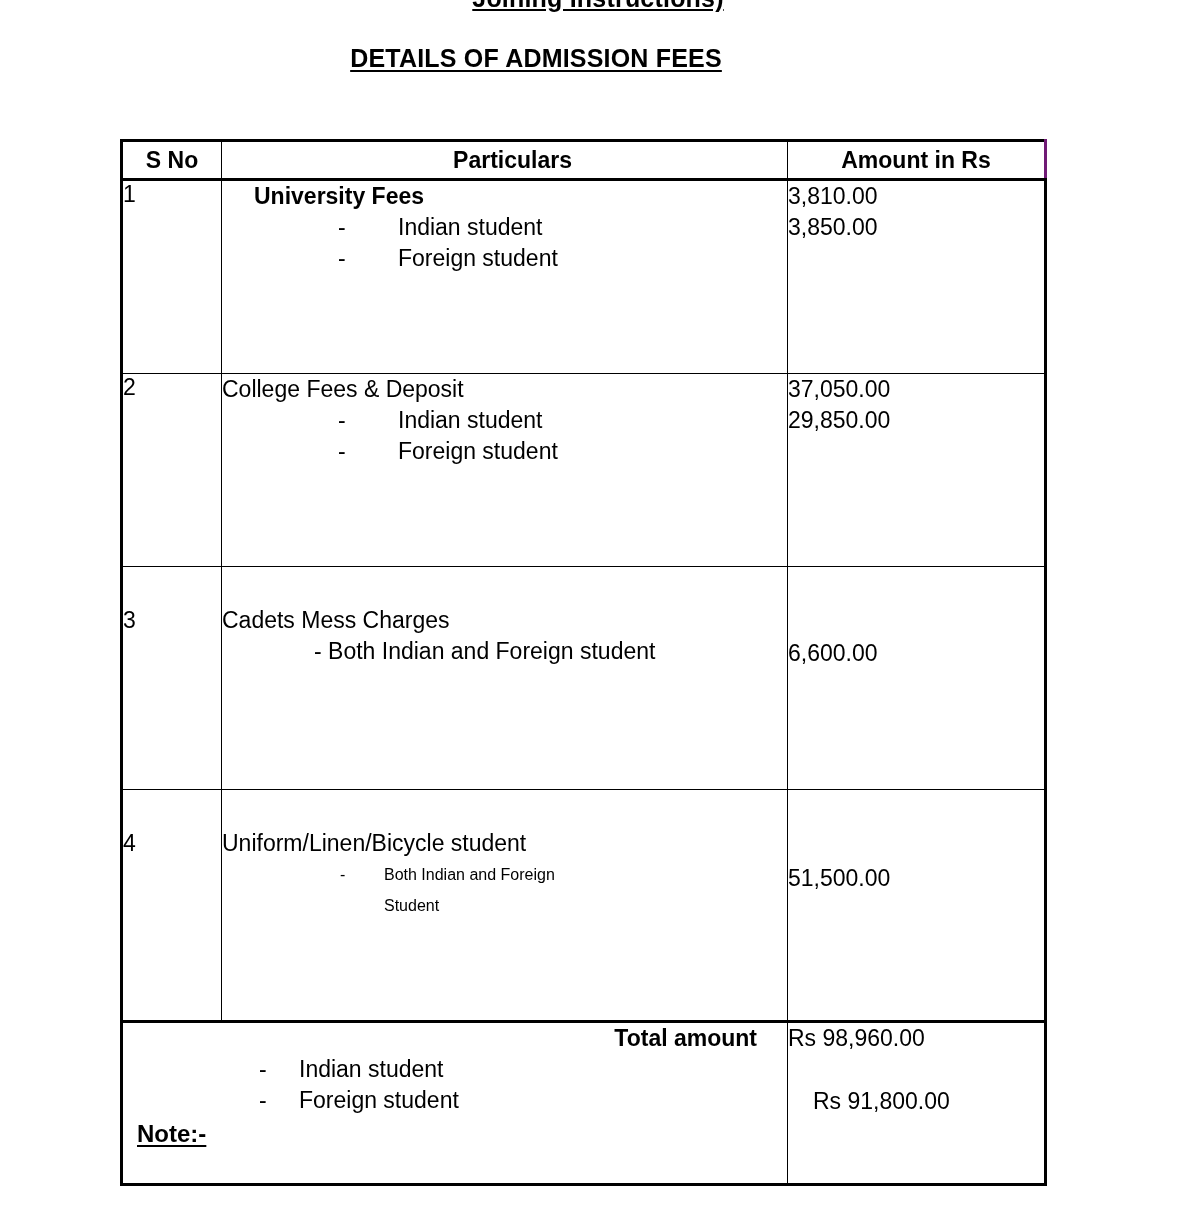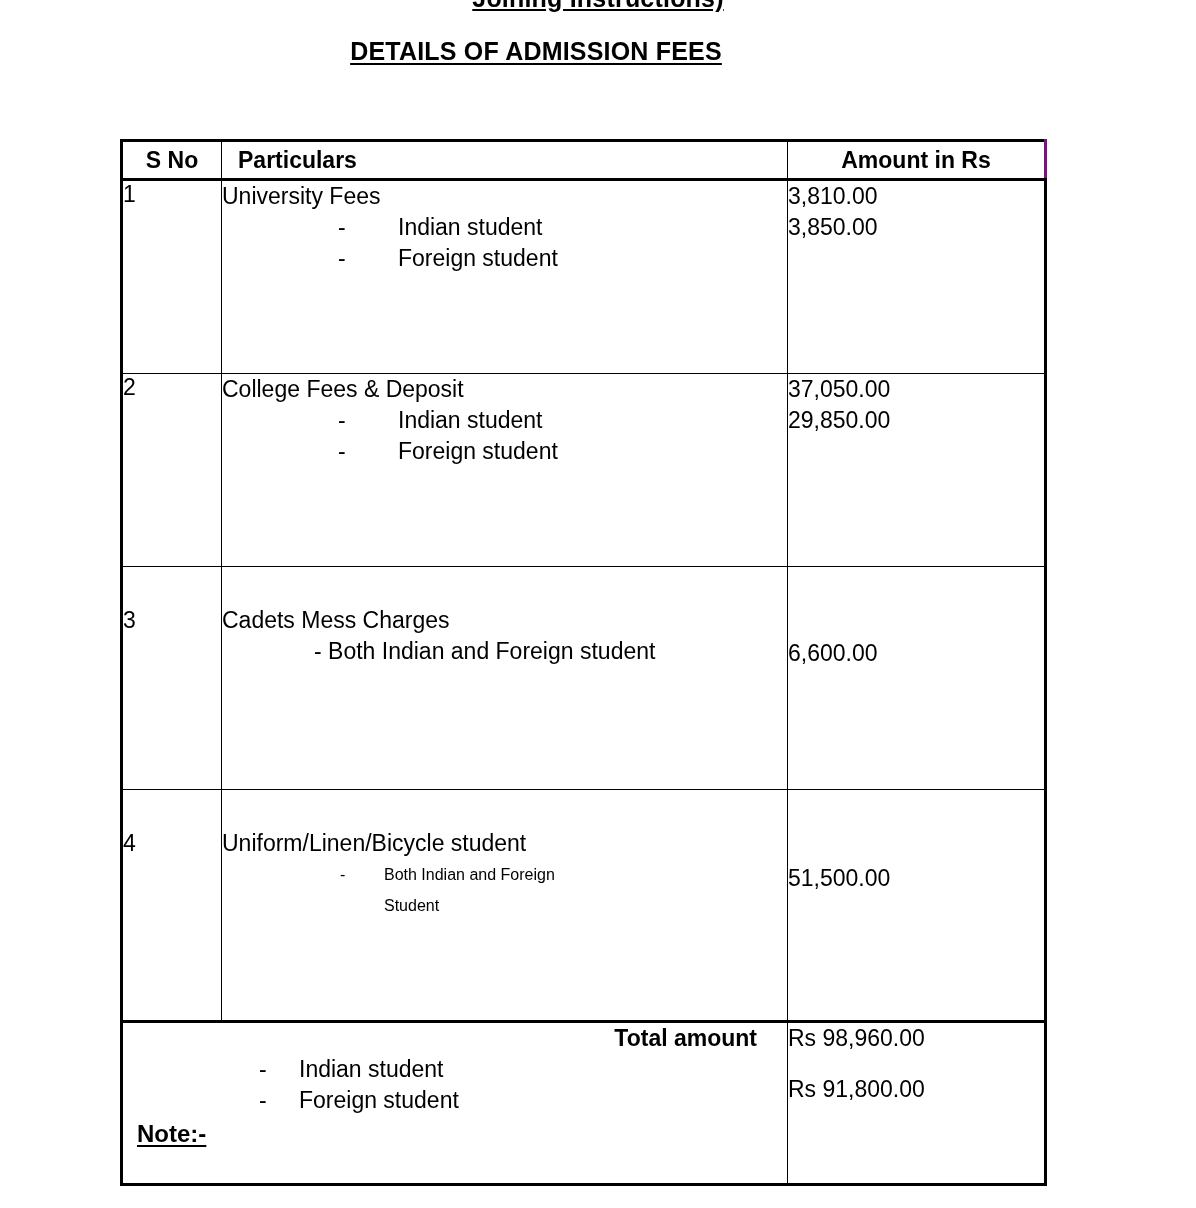--- a/index.html
+++ b/index.html
@@ -34,21 +34,21 @@
     top: 0;
     left: 0;
     width: 1196px;
     height: 13px;
     overflow: hidden;
   }
 
   
   .doc-title {
     position: absolute;
-    top: 37px;
+    top: 44px;
     left: 0;
     width: 1072px;
     text-align: center;
     font-size: 25px;
     font-weight: bold;
     text-decoration: underline;
     text-underline-offset: 3px;
     letter-spacing: 0.2px;
   }
 
@@ -78,21 +78,21 @@
     border-top: 3px solid #000;
     border-bottom: 3px solid #000;
     height: 36px;
     font-weight: bold;
     font-size: 23px;
     vertical-align: middle;
   }
   .hdr td:first-child { border-left: 3px solid #000; }
   .hdr td:last-child  { border-right: 3px solid #701a75; }
   .hdr .h-sno  { text-align: center; }
-  .hdr .h-part { text-align: left;  padding-left: 16px; }
+  .hdr .h-part { text-align: center;  padding-left: 16px; }
   .hdr .h-amt  { text-align: center; }
 
   
   .body-row td { height: 192px; }
   .body-row td:first-child { border-left: 3px solid #000; }
   .body-row td:last-child  { border-right: 3px solid #000; }
   .r3 td { height: 151px; }
   .r4 td { height: 157px; }
 
   .cell-sno {
@@ -100,21 +100,21 @@
     font-size: 23px;
   }
   .r3 .cell-sno, .r4 .cell-sno { padding-top: 40px; }
 
   .cell-part {
     padding: 42px 0 0 18px;
   }
   .r3 .cell-part, .r4 .cell-part { padding-top: 38px; }
 
   .part-title { font-size: 23px; line-height: 31px; white-space: nowrap; }
-  .part-title.bold { font-weight: normal; }
+  .part-title.bold { font-weight: bold; margin-left: 32px; }
 
   .sub-list { margin: 0; padding: 0; }
   .sub-item {
     font-size: 23px;
     line-height: 31px;
     white-space: nowrap;
     display: block;
   }
   .sub-item .dash {
     display: inline-block;
@@ -185,22 +185,22 @@
     display: inline-block;
     width: 40px;
   }
   .cell-total-amt {
     text-align: center;
     font-size: 23px;
     font-weight: bold;
     line-height: 31px;
     padding-top: 42px;
   }
-  .cell-total-amt .amt-line { margin-bottom: 20px; }
-  .cell-total-amt .amt-line:last-child { margin-bottom: 0; }
+  .cell-total-amt .amt-line { margin-bottom: 32px; }
+  .cell-total-amt .amt-line:last-child { margin-bottom: 0; margin-left: 25px; }
 
   
   .note-block {
     position: absolute;
     top: 1120px;
     left: 137px;
     width: 930px;
   }
   .note-heading {
     font-size: 24px;

